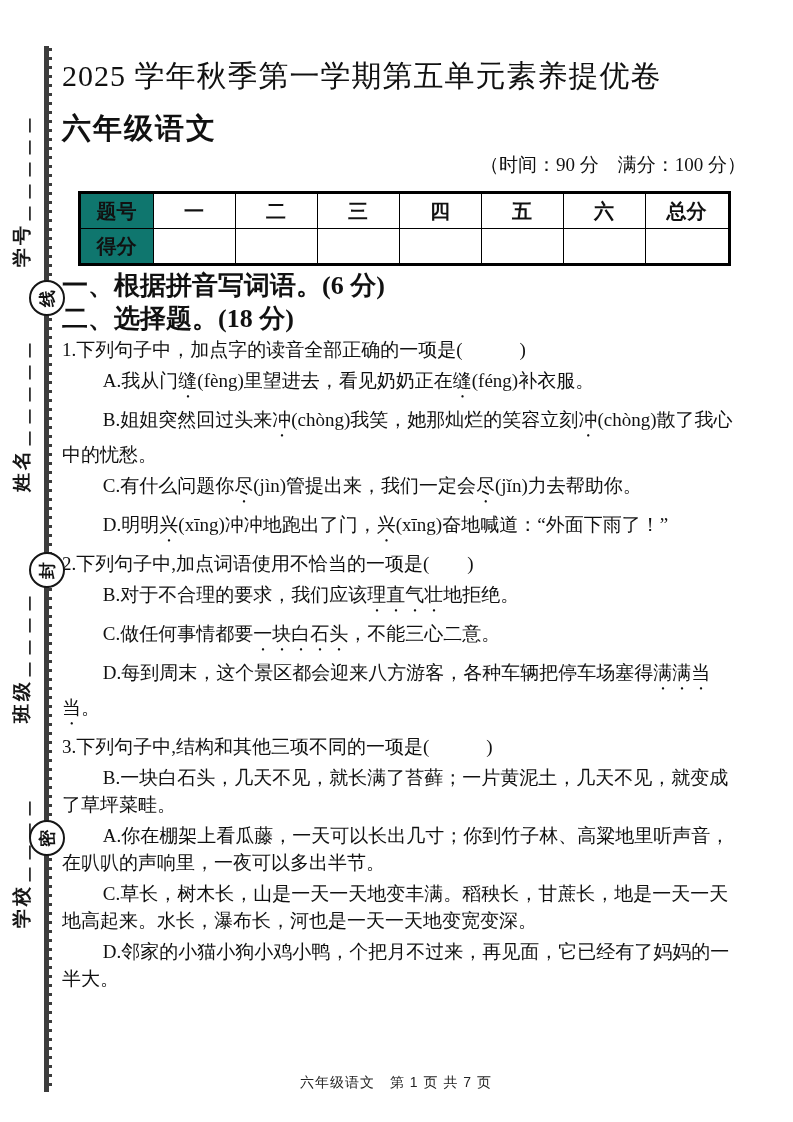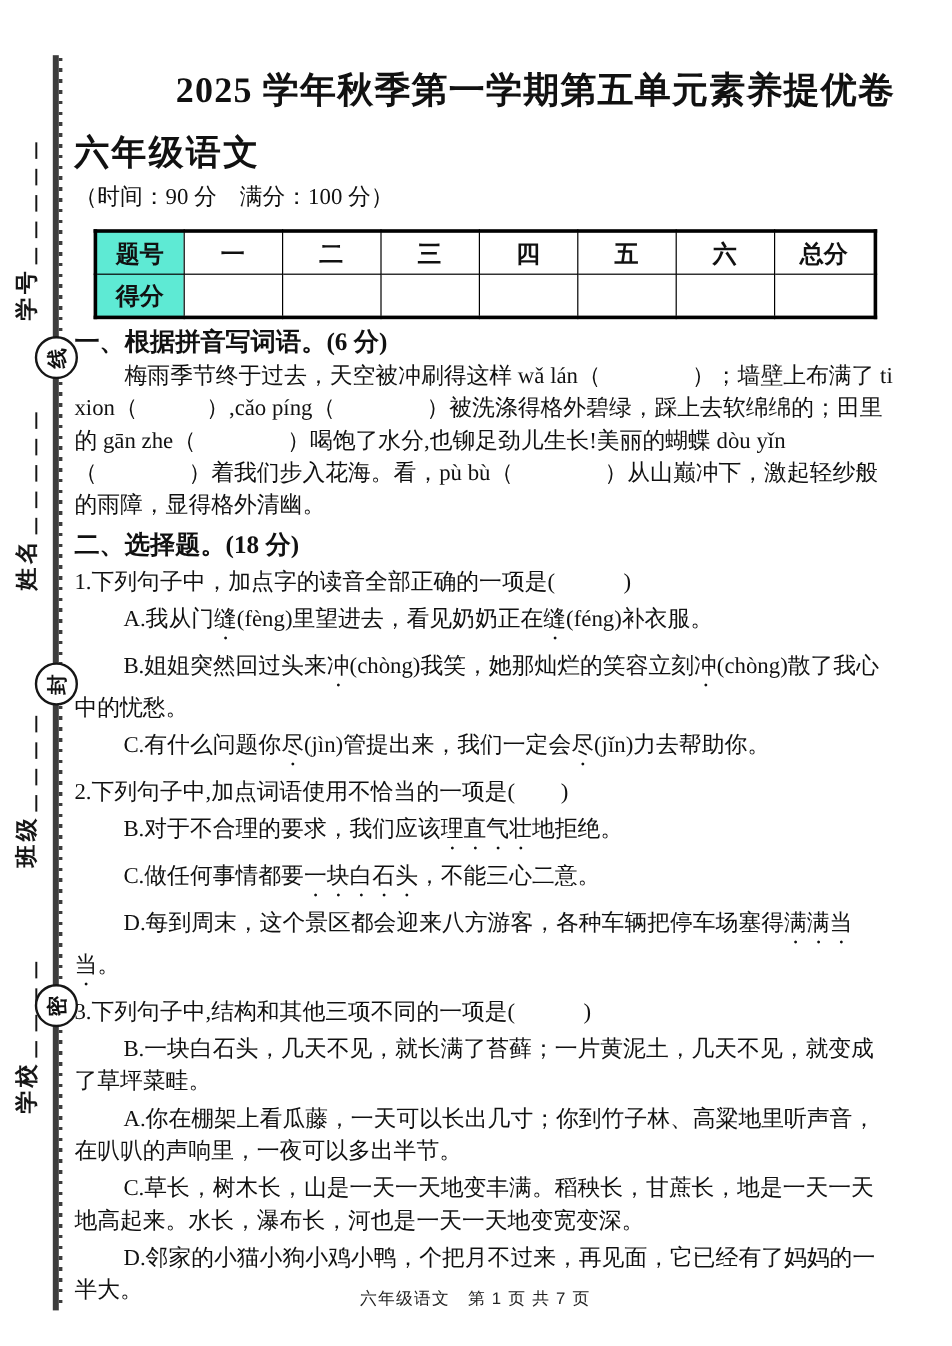--- a/index.html
+++ b/index.html
@@ -21,35 +21,35 @@
     font-size:19px;font-weight:bold;letter-spacing:3px;color:#161616;
   }
   .stamp{
     position:absolute;left:29px;width:32px;height:32px;border:2px solid #161616;border-radius:50%;
     background:#fff;display:flex;align-items:center;justify-content:center;z-index:2;
   }
   .stamp span{display:block;transform:rotate(-90deg);font-size:17px;font-weight:bold;}
 
   
   .content{position:absolute;left:62px;top:0;width:684px;}
-  .title{margin-top:56px;text-align:right;font-size:30px;font-weight:bold;line-height:40px;letter-spacing:1px;}
+  .title{margin-top:56px;text-align:left;font-size:30px;font-weight:normal;line-height:40px;letter-spacing:1px;}
   .subtitle{margin-top:12px;text-align:left;font-size:29px;font-weight:bold;line-height:40px;letter-spacing:2px;}
-  .meta{margin-top:4px;text-align:left;font-size:19px;line-height:26px;}
+  .meta{margin-top:4px;text-align:right;font-size:19px;line-height:26px;}
 
   table.score-table{
     width:650px;margin:13px auto 0;border-collapse:collapse;table-layout:fixed;
     border:3px solid #000;
   }
   table.score-table td{
     border:1.5px solid #000;height:34px;text-align:center;vertical-align:middle;
     font-size:20px;font-weight:bold;padding:0;
   }
-  table.score-table td.gray{background:#5eead4;}
+  table.score-table td.gray{background:#0f766e;}
 
-  .sec-heading{margin-top:6px;font-size:21px;font-weight:bold;line-height:27px;}
+  .sec-heading{margin-top:6px;font-size:26px;font-weight:bold;line-height:27px;}
   .para{margin:1px 0 0;font-size:19px;line-height:27px;text-indent:2.2em;}
   .stem{margin:4px 0 0;font-size:19px;line-height:27px;}
   .option{margin:4px 0;font-size:19px;line-height:27px;text-indent:2.15em;}
 
   .em-dot{
     -webkit-text-emphasis:filled dot #111;-webkit-text-emphasis-position:under right;
     text-emphasis:filled dot #111;text-emphasis-position:under right;
   }
 
   .footer{
@@ -114,28 +114,28 @@
         <td></td>
         <td></td>
         <td></td>
         <td></td>
         <td></td>
       </tr>
     </tbody>
       </table>
 
     <div class="sec-heading">一、根据拼音写词语。(6 分)</div>
-    <p class="para">梅雨季节终于过去，天空被冲刷得这样 wǎ lán（　　　　）；墙壁上布满了 ti xion（　　　）,cǎo píng（　　　　）被洗涤得格外碧绿，踩上去软绵绵的；田里的 gān zhe（　　　　）喝饱了水分,也铆足劲儿生长!美丽的蝴蝶 dòu yǐn（　　　　）着我们步入花海。看，pù bù（　　　　）从山巅冲下，激起轻纱般的雨障，显得格外清幽。</p>
 
     <div class="sec-heading">二、选择题。(18 分)</div>
 
     <p class="stem">1.下列句子中，加点字的读音全部正确的一项是(　　　)</p>
     <p class="option">A.我从门<span class="em-dot">缝</span>(fèng)里望进去，看见奶奶正在<span class="em-dot">缝</span>(féng)补衣服。</p>
     <p class="option">B.姐姐突然回过头来<span class="em-dot">冲</span>(chòng)我笑，她那灿烂的笑容立刻<span class="em-dot">冲</span>(chòng)散了我心中的忧愁。</p>
     <p class="option">C.有什么问题你<span class="em-dot">尽</span>(jìn)管提出来，我们一定会<span class="em-dot">尽</span>(jǐn)力去帮助你。</p>
+    <p class="option">D.明明<span class="em-dot">兴</span>(xīng)冲冲地跑出了门，<span class="em-dot">兴</span>(xīng)奋地喊道：“外面下雨了！”</p>
 
     <p class="stem">2.下列句子中,加点词语使用不恰当的一项是(　　)</p>
     <p class="option">B.对于不合理的要求，我们应该<span class="em-dot">理直气壮</span>地拒绝。</p>
     <p class="option">C.做任何事情都要<span class="em-dot">一块白石头</span>，不能三心二意。</p>
     <p class="option">D.每到周末，这个景区都会迎来八方游客，各种车辆把停车场塞得<span class="em-dot">满满当当</span>。</p>
 
     <p class="stem">3.下列句子中,结构和其他三项不同的一项是(　　　)</p>
     <p class="option">B.一块白石头，几天不见，就长满了苔藓；一片黄泥土，几天不见，就变成了草坪菜畦。</p>
     <p class="option">A.你在棚架上看瓜藤，一天可以长出几寸；你到竹子林、高粱地里听声音，在叭叭的声响里，一夜可以多出半节。</p>
     <p class="option">C.草长，树木长，山是一天一天地变丰满。稻秧长，甘蔗长，地是一天一天地高起来。水长，瀑布长，河也是一天一天地变宽变深。</p>

